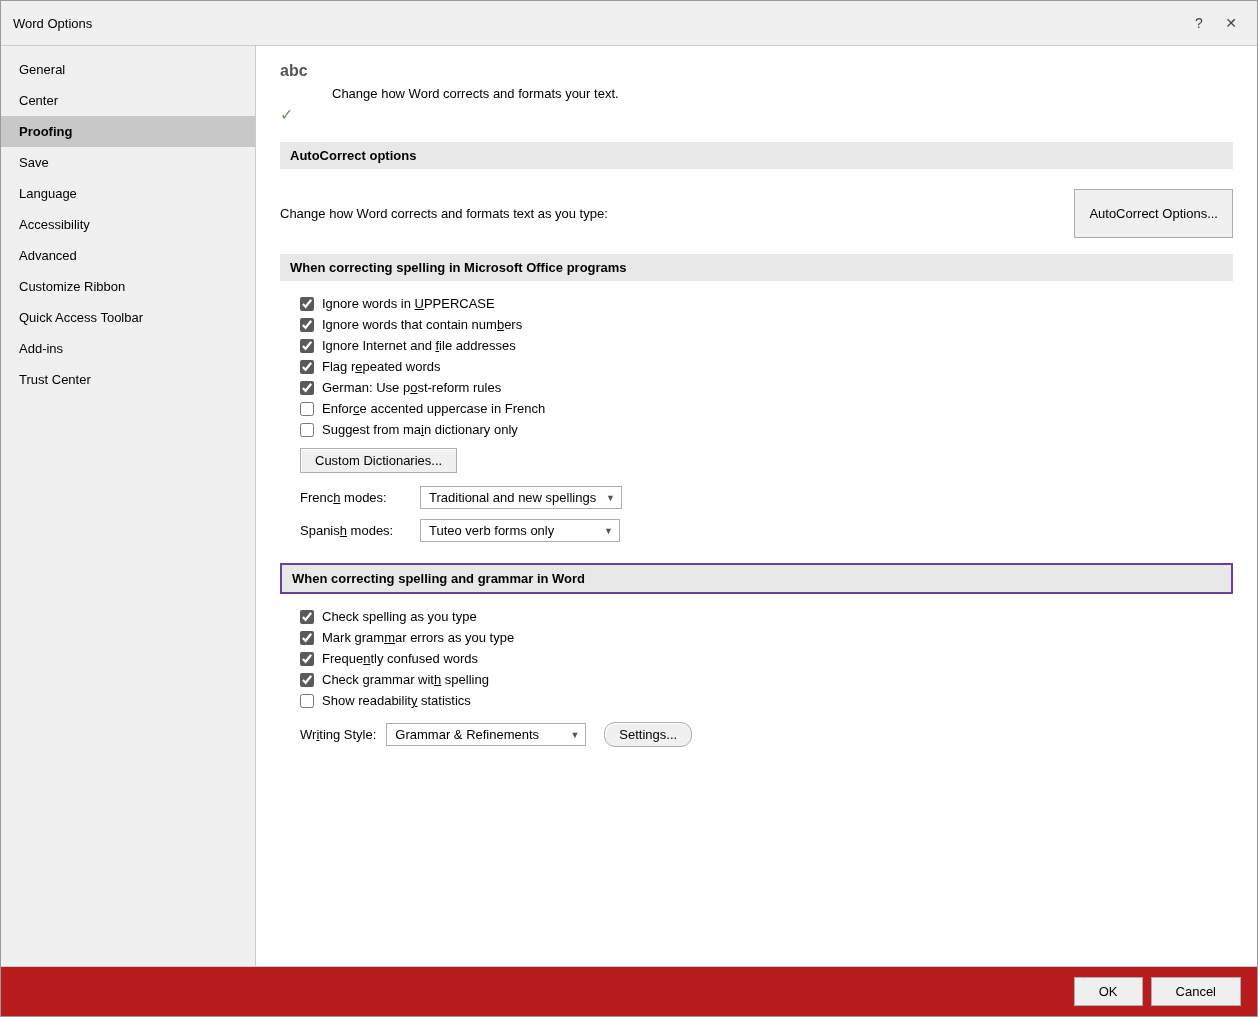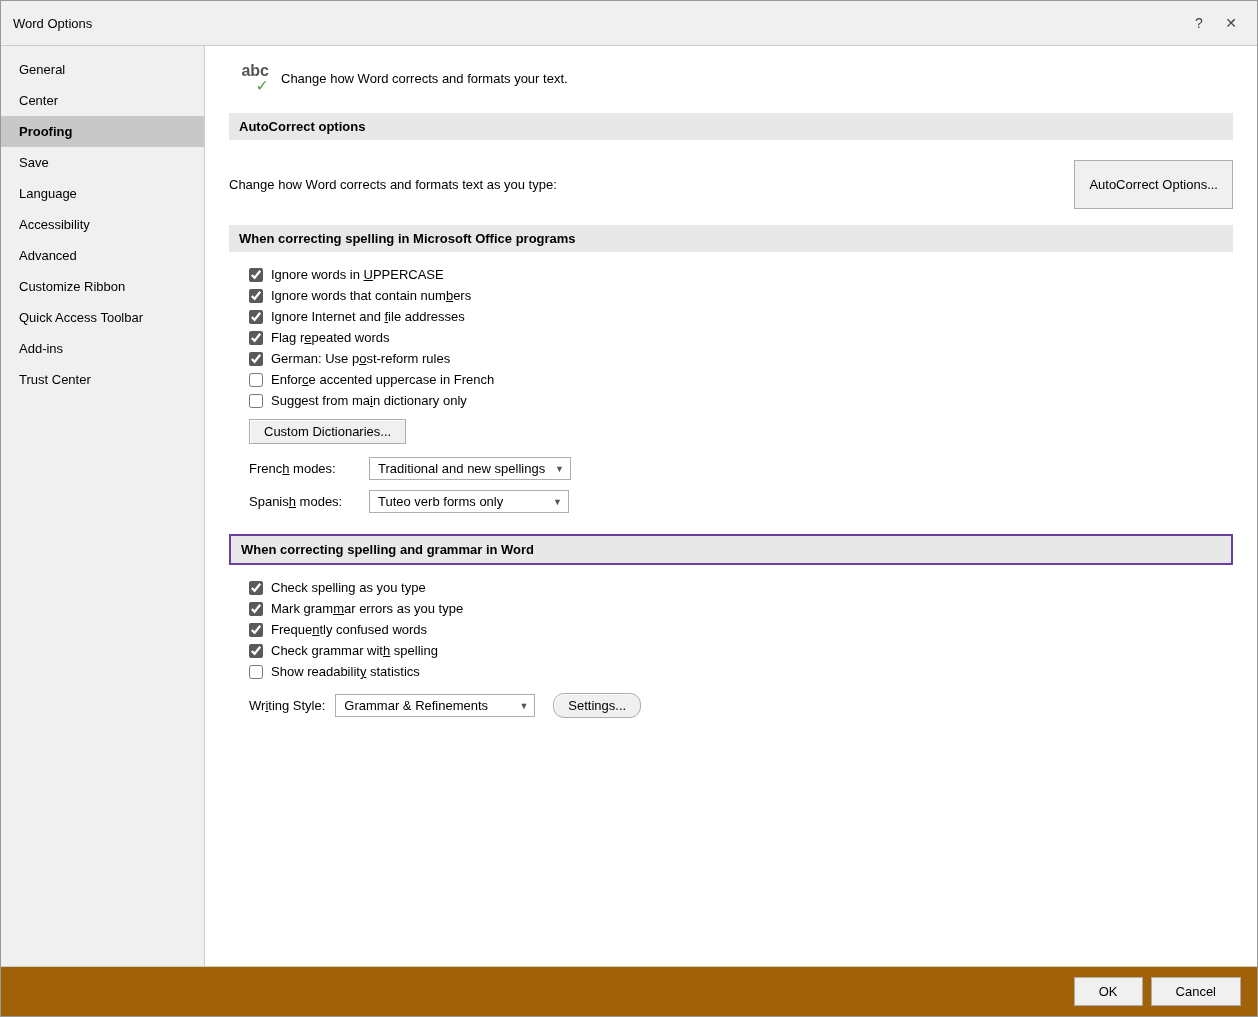--- a/index.html
+++ b/index.html
@@ -32,21 +32,21 @@
       cursor: pointer; color: #444; font-size: 14px; background: transparent; border: none;
     }
     
     .main-content {
       display: flex;
       flex: 1;
       overflow: hidden;
     }
     
     .sidebar {
-      width: 204px;
+      width: 255px;
       background: #f0f0f0;
       border-right: 1px solid #ccc;
       padding: 8px 0;
       flex-shrink: 0;
     }
     .sidebar-item {
       padding: 8px 18px;
       cursor: pointer;
       color: #000;
       font-size: 13px;
@@ -71,21 +71,21 @@
     .content-scroll::-webkit-scrollbar-track { background: #f0f0f0; border-left: 1px solid #ddd; }
     .content-scroll::-webkit-scrollbar-thumb { background: #c0c0c0; border: 1px solid #aaa; }
     
     .header-row {
       display: flex;
       align-items: center;
       gap: 12px;
       margin-bottom: 18px;
     }
     .abc-icon {
-      display: flex; flex-direction: column; align-items: flex-end; width: 40px;
+      display: flex; flex-direction: column; align-items: flex-start; width: 40px; gap: 29px;
     }
     .abc-text { font-size: 16px; font-weight: bold; color: #555; }
     .abc-check { color: #5a9e47; font-size: 16px; margin-top: -4px; }
     .header-desc { font-size: 13px; color: #000; }
     
     .section-header {
       background: #e8e8e8;
       padding: 6px 10px;
       font-weight: bold;
       font-size: 13px;
@@ -162,21 +162,21 @@
       display: flex;
       align-items: center;
       gap: 10px;
       padding: 5px 0 5px 20px;
       font-size: 13px;
       margin-top: 6px;
     }
     
     .bottom-bar {
       border-top: 1px solid #ccc;
-      background: #a16207;
+      background: #b91c1c;
       padding: 10px 16px;
       display: flex;
       justify-content: flex-end;
       gap: 8px;
       align-items: flex-start;
     }
     .bottom-btn {
       padding: 6px 24px;
       font-size: 13px;
       cursor: pointer;

